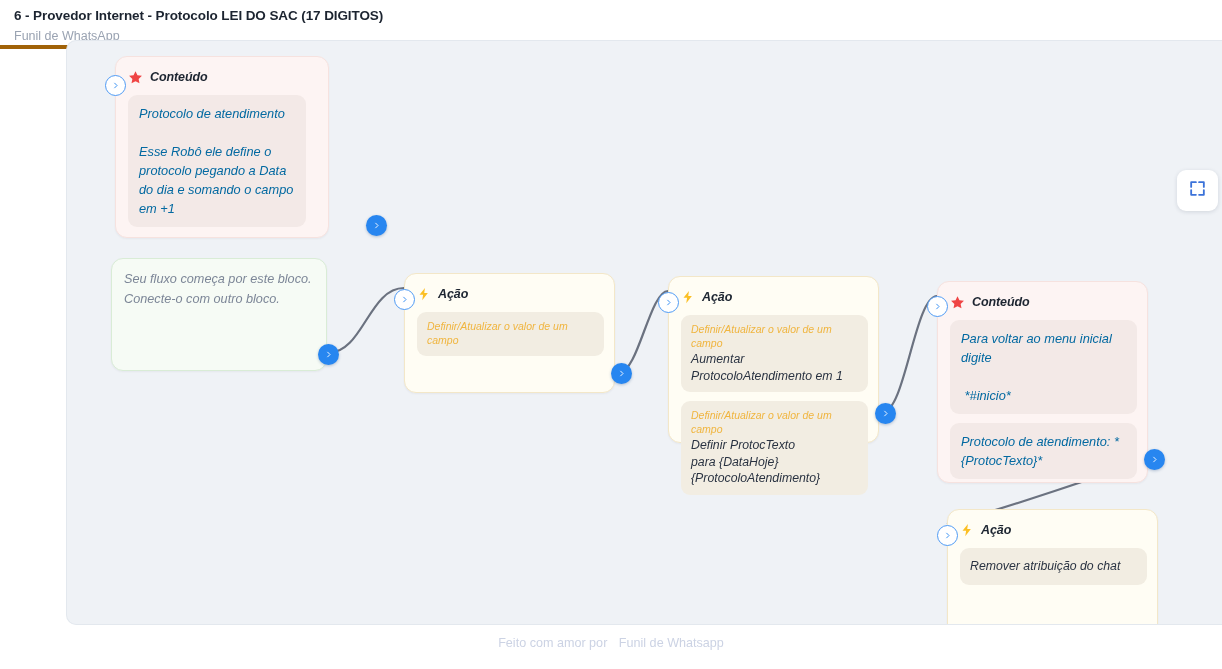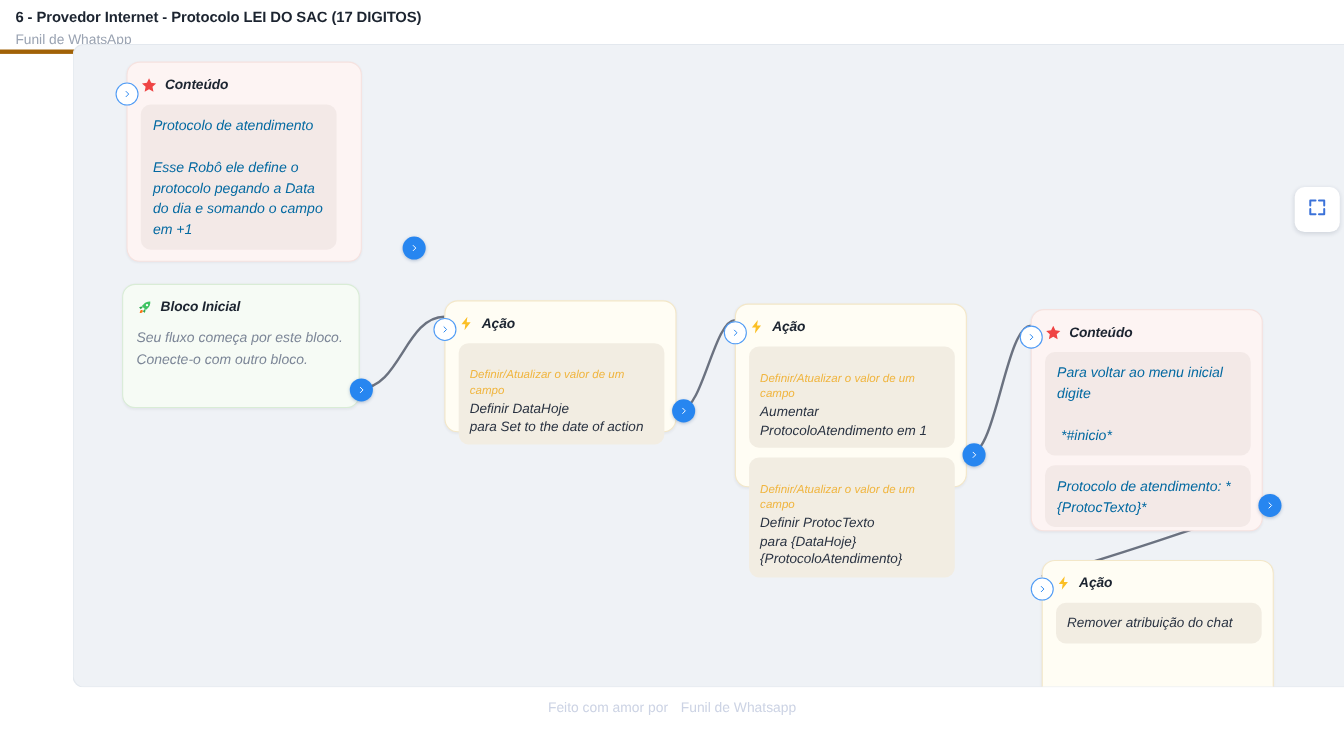--- a/index.html
+++ b/index.html
@@ -101,21 +101,21 @@
 
   
   .node-action {
     background: #fffdf4;
     border: 1px solid #f3e7c8;
     box-shadow: 0 1px 2px rgba(30,40,60,.05);
   }
   .bubble-action {
     background: #f2ede2;
     border-radius: 9px;
-    padding: 22px 10px 8px 10px;
+    padding: 7px 10px 8px 10px;
     margin-bottom: 9px;
   }
   .bubble-action:last-child { margin-bottom: 0; }
   .bubble-action-label {
     font-size: 10.5px;
     color: #f0b53f;
     line-height: 14px;
     margin-bottom: 1px;
     overflow-wrap: anywhere;
   }
@@ -227,54 +227,40 @@
         </svg>
     </div>
     <div class="handle handle-source" style="left:250px; top:158px;">
       <svg viewBox="0 0 24 24">
           <polyline points="9,5 16,12 9,19"></polyline>
         </svg>
     </div>
   </div>
 
   <div class="node node-start" style="left:44px; top:217px; width:216px; height:113px;">
-    <div class="node-head">
-      <span>
-        <svg class="rocket-icon" viewBox="0 0 24 24">
-          <path d="M20.5 3.5c-4.2-.4-7.6 1.2-10 3.7l-2.6 2.7 5.9 5.9 2.7-2.6c2.5-2.4 4.1-5.8 3.7-10z" fill="#3fc463"></path>
-          <path d="M7.4 10.6l-2.6.6c-.6.1-.8.9-.4 1.3l2 2 3.1-3.1-2.1-.8z" fill="#2ea84f"></path>
-          <path d="M13.2 16.4l-.6 2.6c-.1.6-.9.8-1.3.4l-2-2 3.1-3.1.8 2.1z" fill="#2ea84f"></path>
-          <circle cx="15.4" cy="8.5" r="1.7" fill="#ffffff"></circle>
-          <path d="M6.2 16.2c-1 1-1.4 4-1.4 4s3-.4 4-1.4c.8-.8.8-1.9.1-2.6-.8-.8-1.9-.8-2.7 0z" fill="#f97316"></path>
-        </svg>
-      </span>
-      <span class="node-title">Bloco Inicial</span>
-    </div>
     <div class="start-text">Seu fluxo começa por este bloco.
 Conecte-o com outro bloco.</div>
     <div class="handle handle-source" style="left:206px; top:85px;">
       <svg viewBox="0 0 24 24">
           <polyline points="9,5 16,12 9,19"></polyline>
         </svg>
     </div>
   </div>
 
   <div class="node node-action" style="left:337px; top:232px; width:211px; height:120px;">
     <div class="node-head">
       <span>
         <svg class="bolt-icon" viewBox="0 0 24 24">
             <path d="M13.6 1.5L4.3 13.4h6.1l-1.4 9.1 9.6-12.2h-6.2z" fill="#fbbf24"></path>
           </svg>
       </span>
       <span class="node-title">Ação</span>
     </div>
     <div class="bubble-action" style="width:187px;">
       <div class="bubble-action-label">Definir/Atualizar o valor de um campo</div>
-      <div class="bubble-action-text">Definir DataHoje
-para Set to the date of action</div>
     </div>
     <div class="handle handle-target" style="left:-11px; top:15px;">
       <svg viewBox="0 0 24 24">
           <polyline points="9,5 16,12 9,19"></polyline>
         </svg>
     </div>
     <div class="handle handle-source" style="left:206px; top:89px;">
       <svg viewBox="0 0 24 24">
           <polyline points="9,5 16,12 9,19"></polyline>
         </svg>

